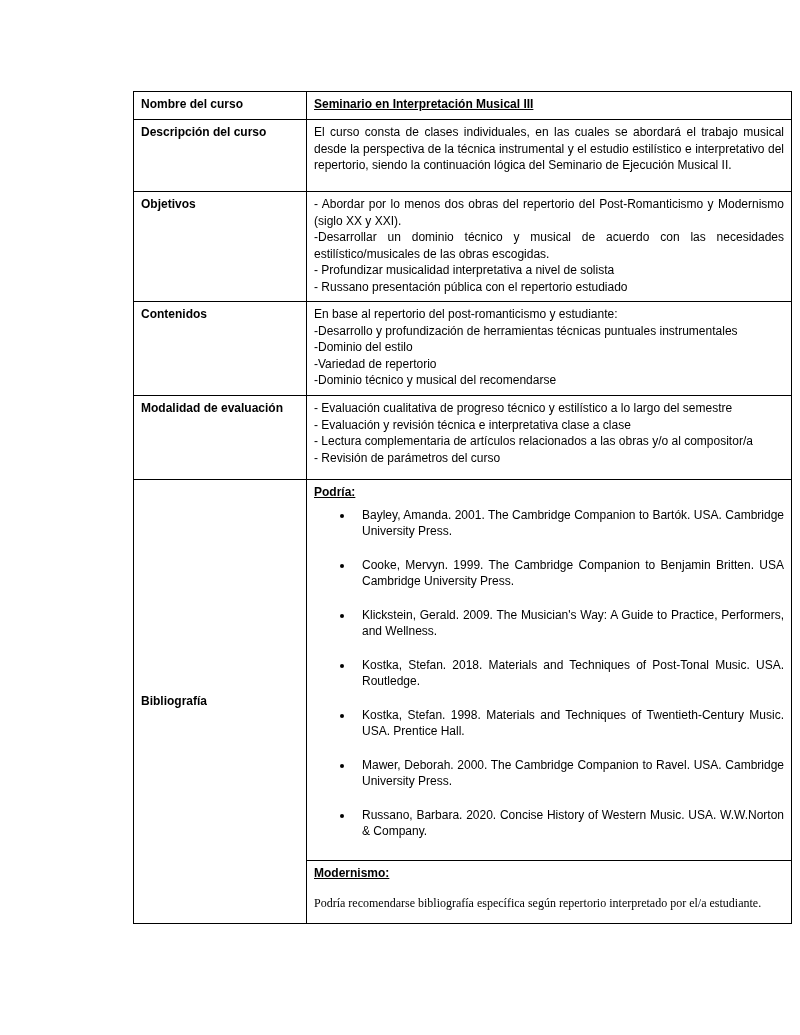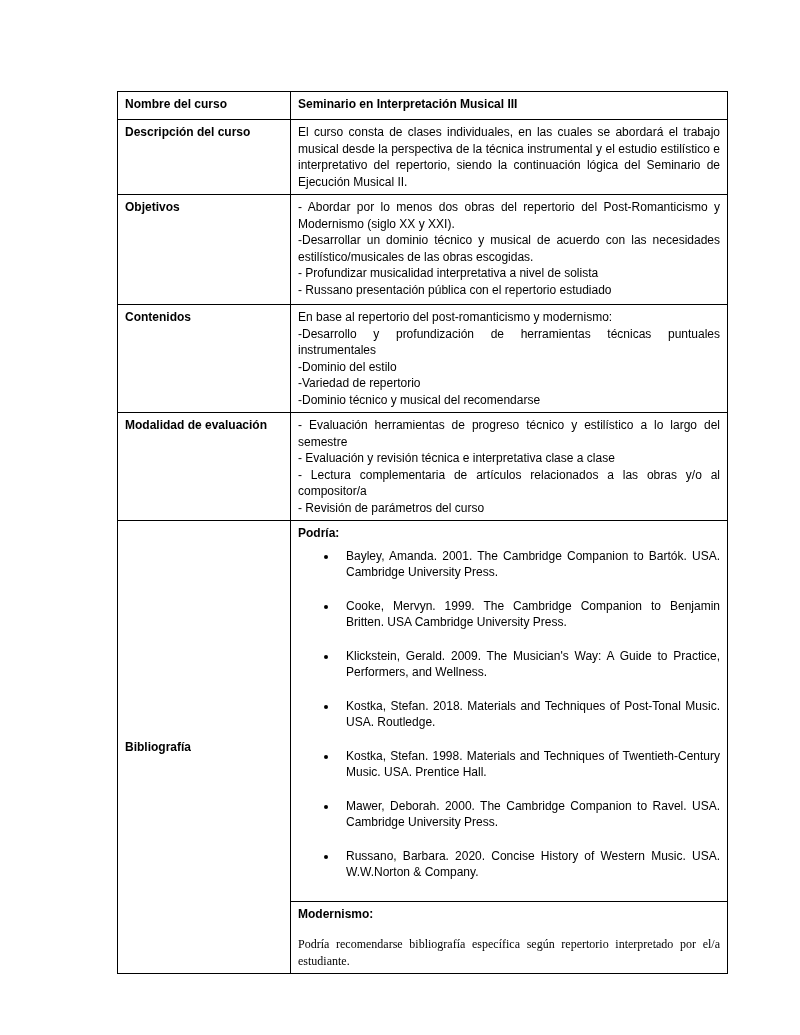--- a/index.html
+++ b/index.html
@@ -11,41 +11,41 @@
   body {
     width: 800px;
     height: 1035px;
     position: relative;
     font-family: "Liberation Sans", sans-serif;
     font-size: 12px;
     color: #000000;
   }
   .course-table {
     position: absolute;
-    left: 117px;
+    left: 133px;
     top: 91px;
-    width: 611px;
+    width: 659px;
     border-collapse: collapse;
     table-layout: fixed;
     border-radius: 9px;
   }
   .course-table td {
     border: 1px solid #000000;
     vertical-align: top;
     padding: 4px 7px;
     line-height: 16.5px;
   }
   .label-cell {
     width: 173px;
     font-weight: bold;
   }
   .label-middle {
     vertical-align: middle !important;
   }
-  .bold { font-weight: bold; }
+  .bold { font-weight: bold; text-decoration: underline; }
   .justify { text-align: justify; }
   .line { text-align: justify; }
   .h-nombre  { height: 28px; }
   .h-desc    { height: 72px; }
   .h-obj     { height: 110px; }
   .h-cont    { height: 94px; }
   .h-eval    { height: 84px; }
   .h-bib     { height: 352px; }
   .h-rec     { height: 63px; }
   .bib-list {
@@ -87,32 +87,32 @@
         <div class="line">- Abordar por lo menos dos obras del repertorio del Post-Romanticismo y Modernismo (siglo XX y XXI).</div>
         <div class="line">-Desarrollar un dominio técnico y musical de acuerdo con las necesidades estilístico/musicales de las obras escogidas.</div>
         <div class="line">- Profundizar musicalidad interpretativa a nivel de solista</div>
         <div class="line">- Russano presentación pública con el repertorio estudiado</div>
       </td>
     </tr>
 
     <tr>
       <td class="label-cell h-cont">Contenidos</td>
       <td class="h-cont">
-        <div class="line">En base al repertorio del post-romanticismo y modernismo:</div>
+        <div class="line">En base al repertorio del post-romanticismo y estudiante:</div>
         <div class="line">-Desarrollo y profundización de herramientas técnicas puntuales instrumentales</div>
         <div class="line">-Dominio del estilo</div>
         <div class="line">-Variedad de repertorio</div>
         <div class="line">-Dominio técnico y musical del recomendarse</div>
       </td>
     </tr>
 
     <tr>
       <td class="label-cell h-eval">Modalidad de evaluación</td>
       <td class="h-eval">
-        <div class="line">- Evaluación herramientas de progreso técnico y estilístico a lo largo del semestre</div>
+        <div class="line">- Evaluación cualitativa de progreso técnico y estilístico a lo largo del semestre</div>
         <div class="line">- Evaluación y revisión técnica e interpretativa clase a clase</div>
         <div class="line">- Lectura complementaria de artículos relacionados a las obras y/o al compositor/a</div>
         <div class="line">- Revisión de parámetros del curso</div>
       </td>
     </tr>
 
     <tr>
       <td class="label-cell label-middle" rowspan="2">Bibliografía</td>
       <td class="h-bib">
         <div class="bold">Podría:</div>

